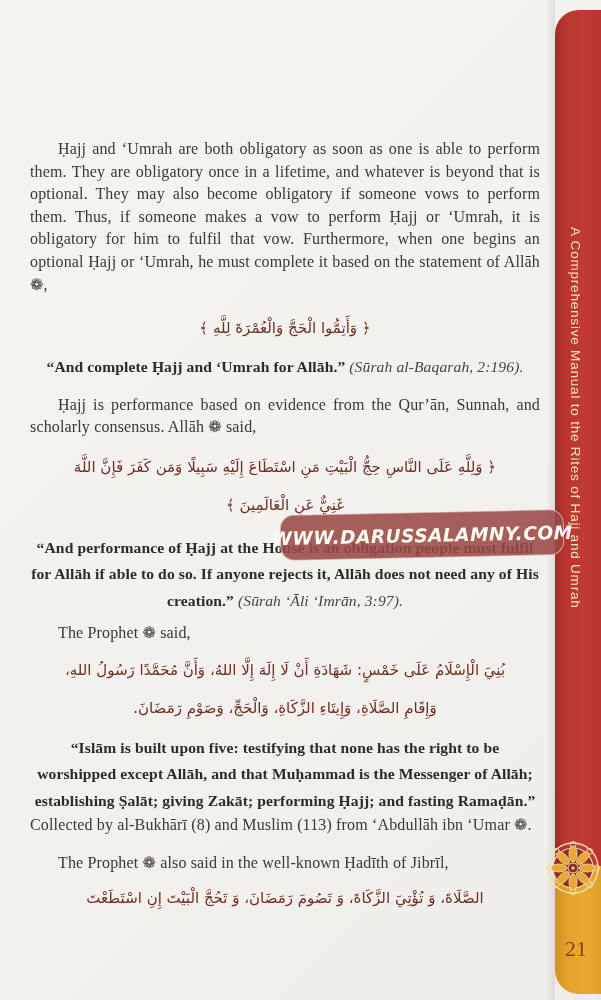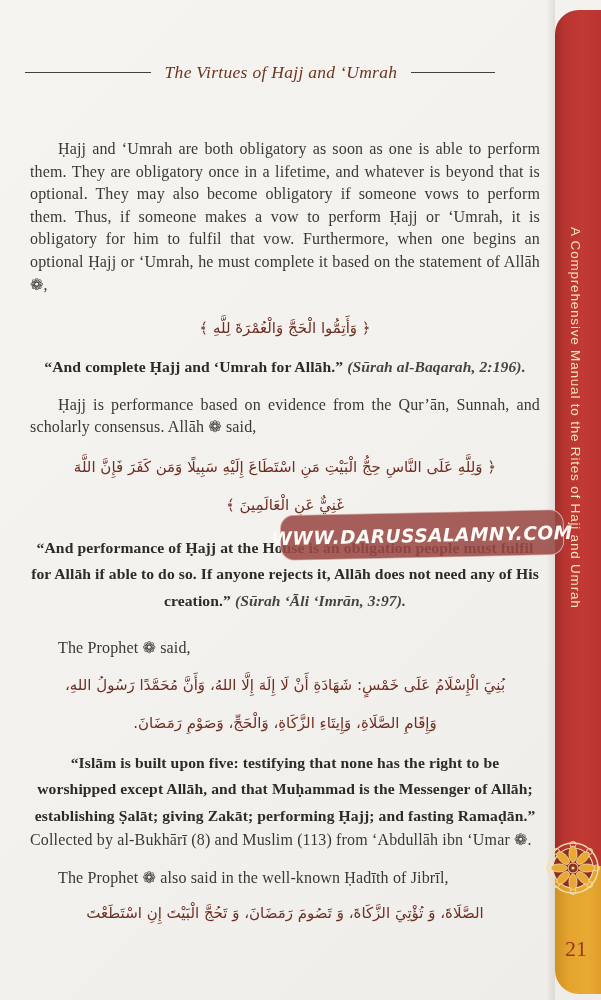--- a/index.html
+++ b/index.html
@@ -33,30 +33,30 @@
   .para .uline{}
   .arabic{
     direction:rtl;text-align:center;
     font-family:"DejaVu Sans", sans-serif;
     color:#6e2f23;font-size:15px;line-height:38px;
   }
   .transl{
     text-align:center;font-weight:bold;color:#2e2a27;
     font-size:15.6px;line-height:26.5px;letter-spacing:.1px;margin:0;
   }
-  .cite{font-weight:bold;font-style:italic;color:#4a443f;text-align:right;}
+  .cite{font-weight:normal;font-style:italic;color:#4a443f;text-align:right;}
   .lead{ text-indent:28px;margin:0;}
   .source{margin:0;text-align:left;}
   .mt1{margin-top:30px;}      
   .mt2{margin-top:13px;}      
   .mt3{margin-top:7px;}       
   .mt4{margin-top:13px;}      
   .mt5{margin-top:9px;}       
   .mt6{margin-top:11px;}      
-  .mt7{margin-top:23px;}       
+  .mt7{margin-top:8px;}       
   .mt8{margin-top:6px;}       
   .mt9{margin-top:8px;}       
   .mt10{margin-top:15px;}     
   .mt11{margin-top:4px;}      
   
   .tab-red{
     position:absolute;left:555px;top:10px;width:46px;height:856px;
     background:linear-gradient(90deg,#9f2c29 0%,#b93531 22%,#c13a34 60%,#b93330 100%);
     border-top-left-radius:24px;
   }
@@ -94,25 +94,20 @@
   .edge-shade{
     position:absolute;left:546px;top:0;width:9px;height:1000px;
     background:linear-gradient(90deg,rgba(0,0,0,0) 0%,rgba(90,70,60,.12) 100%);
   }
 </style>
 </head>
 <body>
 
 <div class="page">
 
-  <div class="header">
-    <div class="rule left"></div>
-    <div class="title">The Virtues of Hajj and ‘Umrah</div>
-    <div class="rule right"></div>
-  </div>
 
   <div class="content">
 
     <p class="para mt1"><span>Ḥajj and ‘Umrah are both obligatory as soon as one is able to perform them. They are obligatory once in a lifetime, and whatever is beyond that is optional. They may also become obligatory if someone vows to perform them. Thus, if someone makes a vow to perform </span><span class="uline">Ḥajj</span><span> or ‘Umrah, it is obligatory for him to fulfil that vow. Furthermore, when one begins an optional Ḥajj or ‘Umrah, he must complete it based on the statement of Allāh ❁,</span></p>
 
     <div class="arabic mt2">
       <div>﴿ وَأَتِمُّوا الْحَجَّ وَالْعُمْرَةَ لِلَّهِ ﴾</div>
     </div>
 
     <p class="transl mt3"><span>“And complete Ḥajj and ‘Umrah for Allāh.”</span> <span class="cite">(Sūrah al-Baqarah, 2:196).</span></p>

